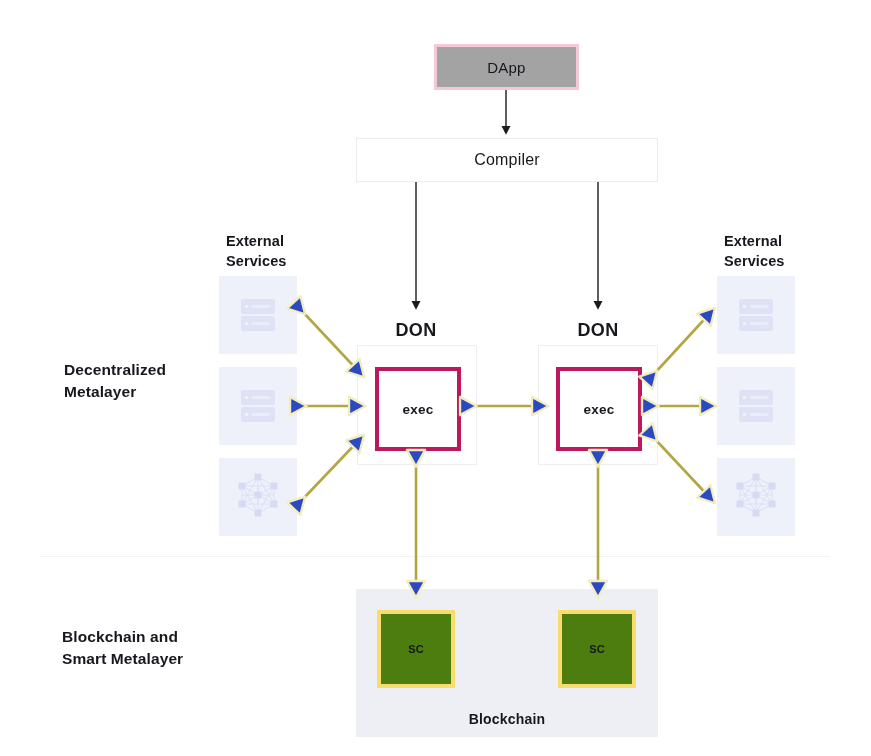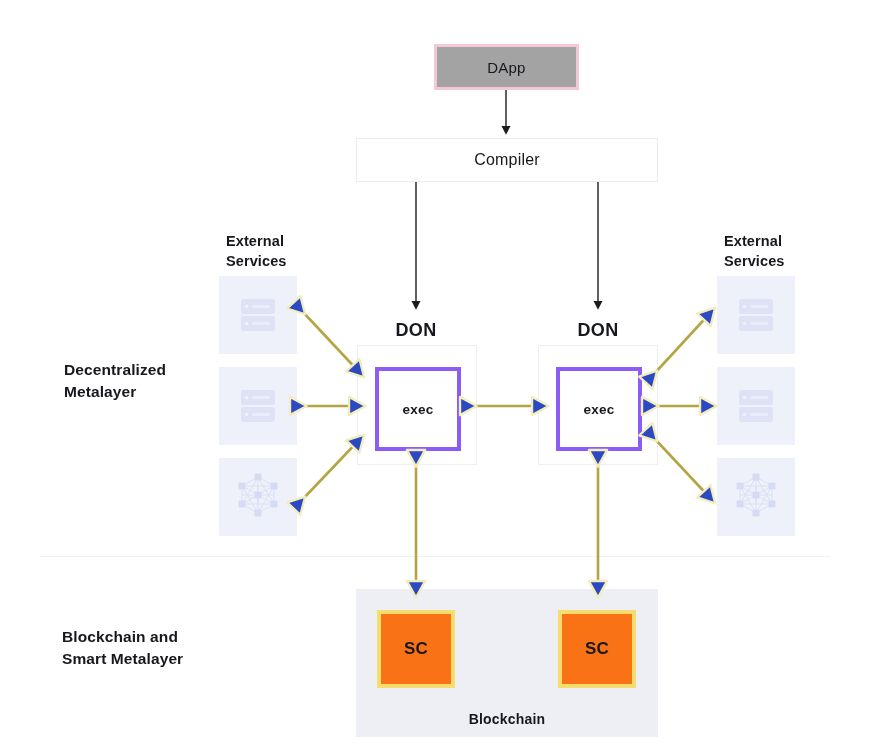--- a/index.html
+++ b/index.html
@@ -65,21 +65,21 @@
     font-weight: 600;
     color: #16181d;
     text-align: center;
     letter-spacing: 0.3px;
   }
   .don-box {
     border: 1px solid #efeff1;
     background: #ffffff;
   }
   .exec-box {
-    border: 4px solid #8b5cf6;
+    border: 4px solid #be185d;
     background: #ffffff;
     display: flex;
     align-items: center;
     justify-content: center;
     font-size: 13.5px;
     font-weight: 700;
     color: #16181d;
     letter-spacing: 0.2px;
   }
 
@@ -99,25 +99,25 @@
     justify-content: center;
   }
   .ext-tile svg { display: block; opacity: 0.55; }
 
   
   .blockchain-panel {
     background: #eeeff5;
   }
   .sc-box {
     border: 4px solid #f7dd6e;
-    background: #f97316;
-    display: flex;
-    align-items: center;
-    justify-content: center;
-    font-size: 17px;
+    background: #4d7c0f;
+    display: flex;
+    align-items: center;
+    justify-content: center;
+    font-size: 11px;
     font-weight: 700;
     color: #16181d;
     letter-spacing: 0.2px;
   }
   .blockchain-label {
     font-size: 14px;
     font-weight: 700;
     color: #16181d;
     text-align: center;
     letter-spacing: 0.2px;

